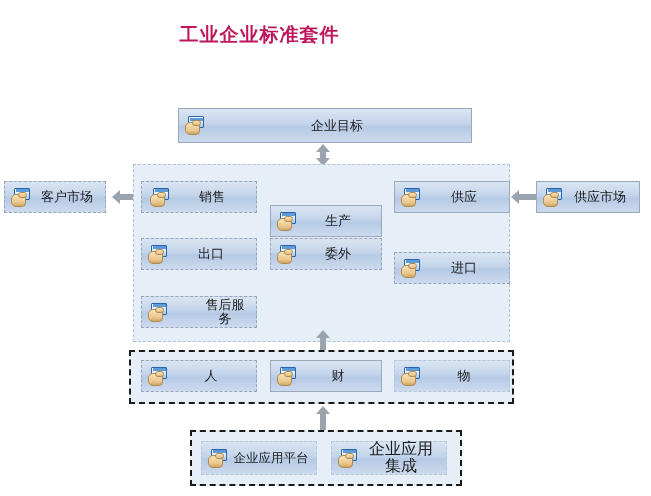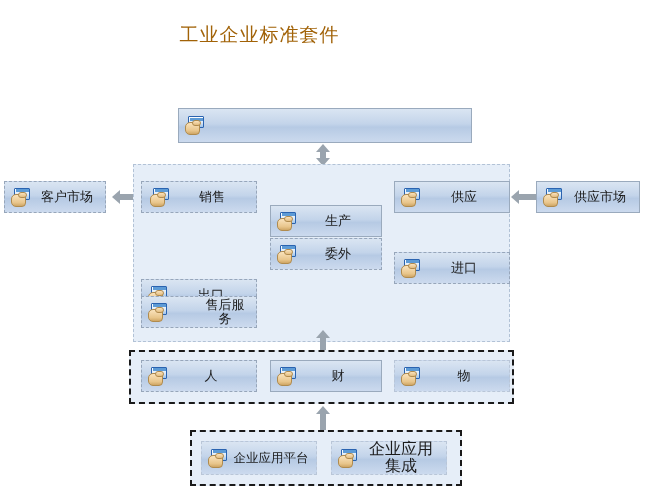--- a/index.html
+++ b/index.html
@@ -17,23 +17,23 @@
   }
 
   
   #diagram-title {
     position: absolute;
     left: 0;
     top: 22px;
     width: 519px;
     text-align: center;
     font-size: 19px;
-    font-weight: normal;
+    font-weight: bold;
     letter-spacing: 1px;
-    color: #a16207;
+    color: #be185d;
   }
 
   
   .node {
     position: absolute;
     box-sizing: border-box;
     background: linear-gradient(to bottom, #dae5f2 0%, #c3d4ea 45%, #b6cae4 55%, #ccdaee 100%);
     display: flex;
     align-items: center;
     padding: 0 6px;
@@ -153,20 +153,21 @@
 
 <div id="diagram-title">工业企业标准套件</div>
 
 <div class="node solid" id="node-goal" style="left:178px; top:108px; width:294px; height:35px;">
   <span class="vicon">
     <span class="screen"></span>
       <span class="screenbar"></span>
     <span class="hand"></span>
       <span class="finger"></span>
   </span>
+  <span class="label">企业目标</span>
 </div>
 
 <div class="arrow arrow-updown" id="arrow-goal-core" style="left:313px; top:144px; width:20px; height:22px;">
   <span class="head-up"></span>
     <span class="shaft"></span>
     <span class="head-down"></span>
 </div>
 
 <div class="node dashed" id="node-customer-market" style="left:4px; top:181px; width:102px; height:32px;">
   <span class="vicon">
@@ -223,21 +224,21 @@
 <div class="node solid" style="left:394px; top:181px; width:116px; height:32px;">
   <span class="vicon">
     <span class="screen"></span>
       <span class="screenbar"></span>
     <span class="hand"></span>
       <span class="finger"></span>
   </span>
   <span class="label">供应</span>
 </div>
 
-<div class="node dashed" style="left:141px; top:238px; width:116px; height:32px;margin-top:41px;">
+<div class="node dashed" style="left:141px; top:238px; width:116px; height:32px;">
   <span class="vicon">
     <span class="screen"></span>
       <span class="screenbar"></span>
     <span class="hand"></span>
       <span class="finger"></span>
   </span>
   <span class="label">出口</span>
 </div>
 
 <div class="node dashed" style="left:270px; top:238px; width:112px; height:32px;">

